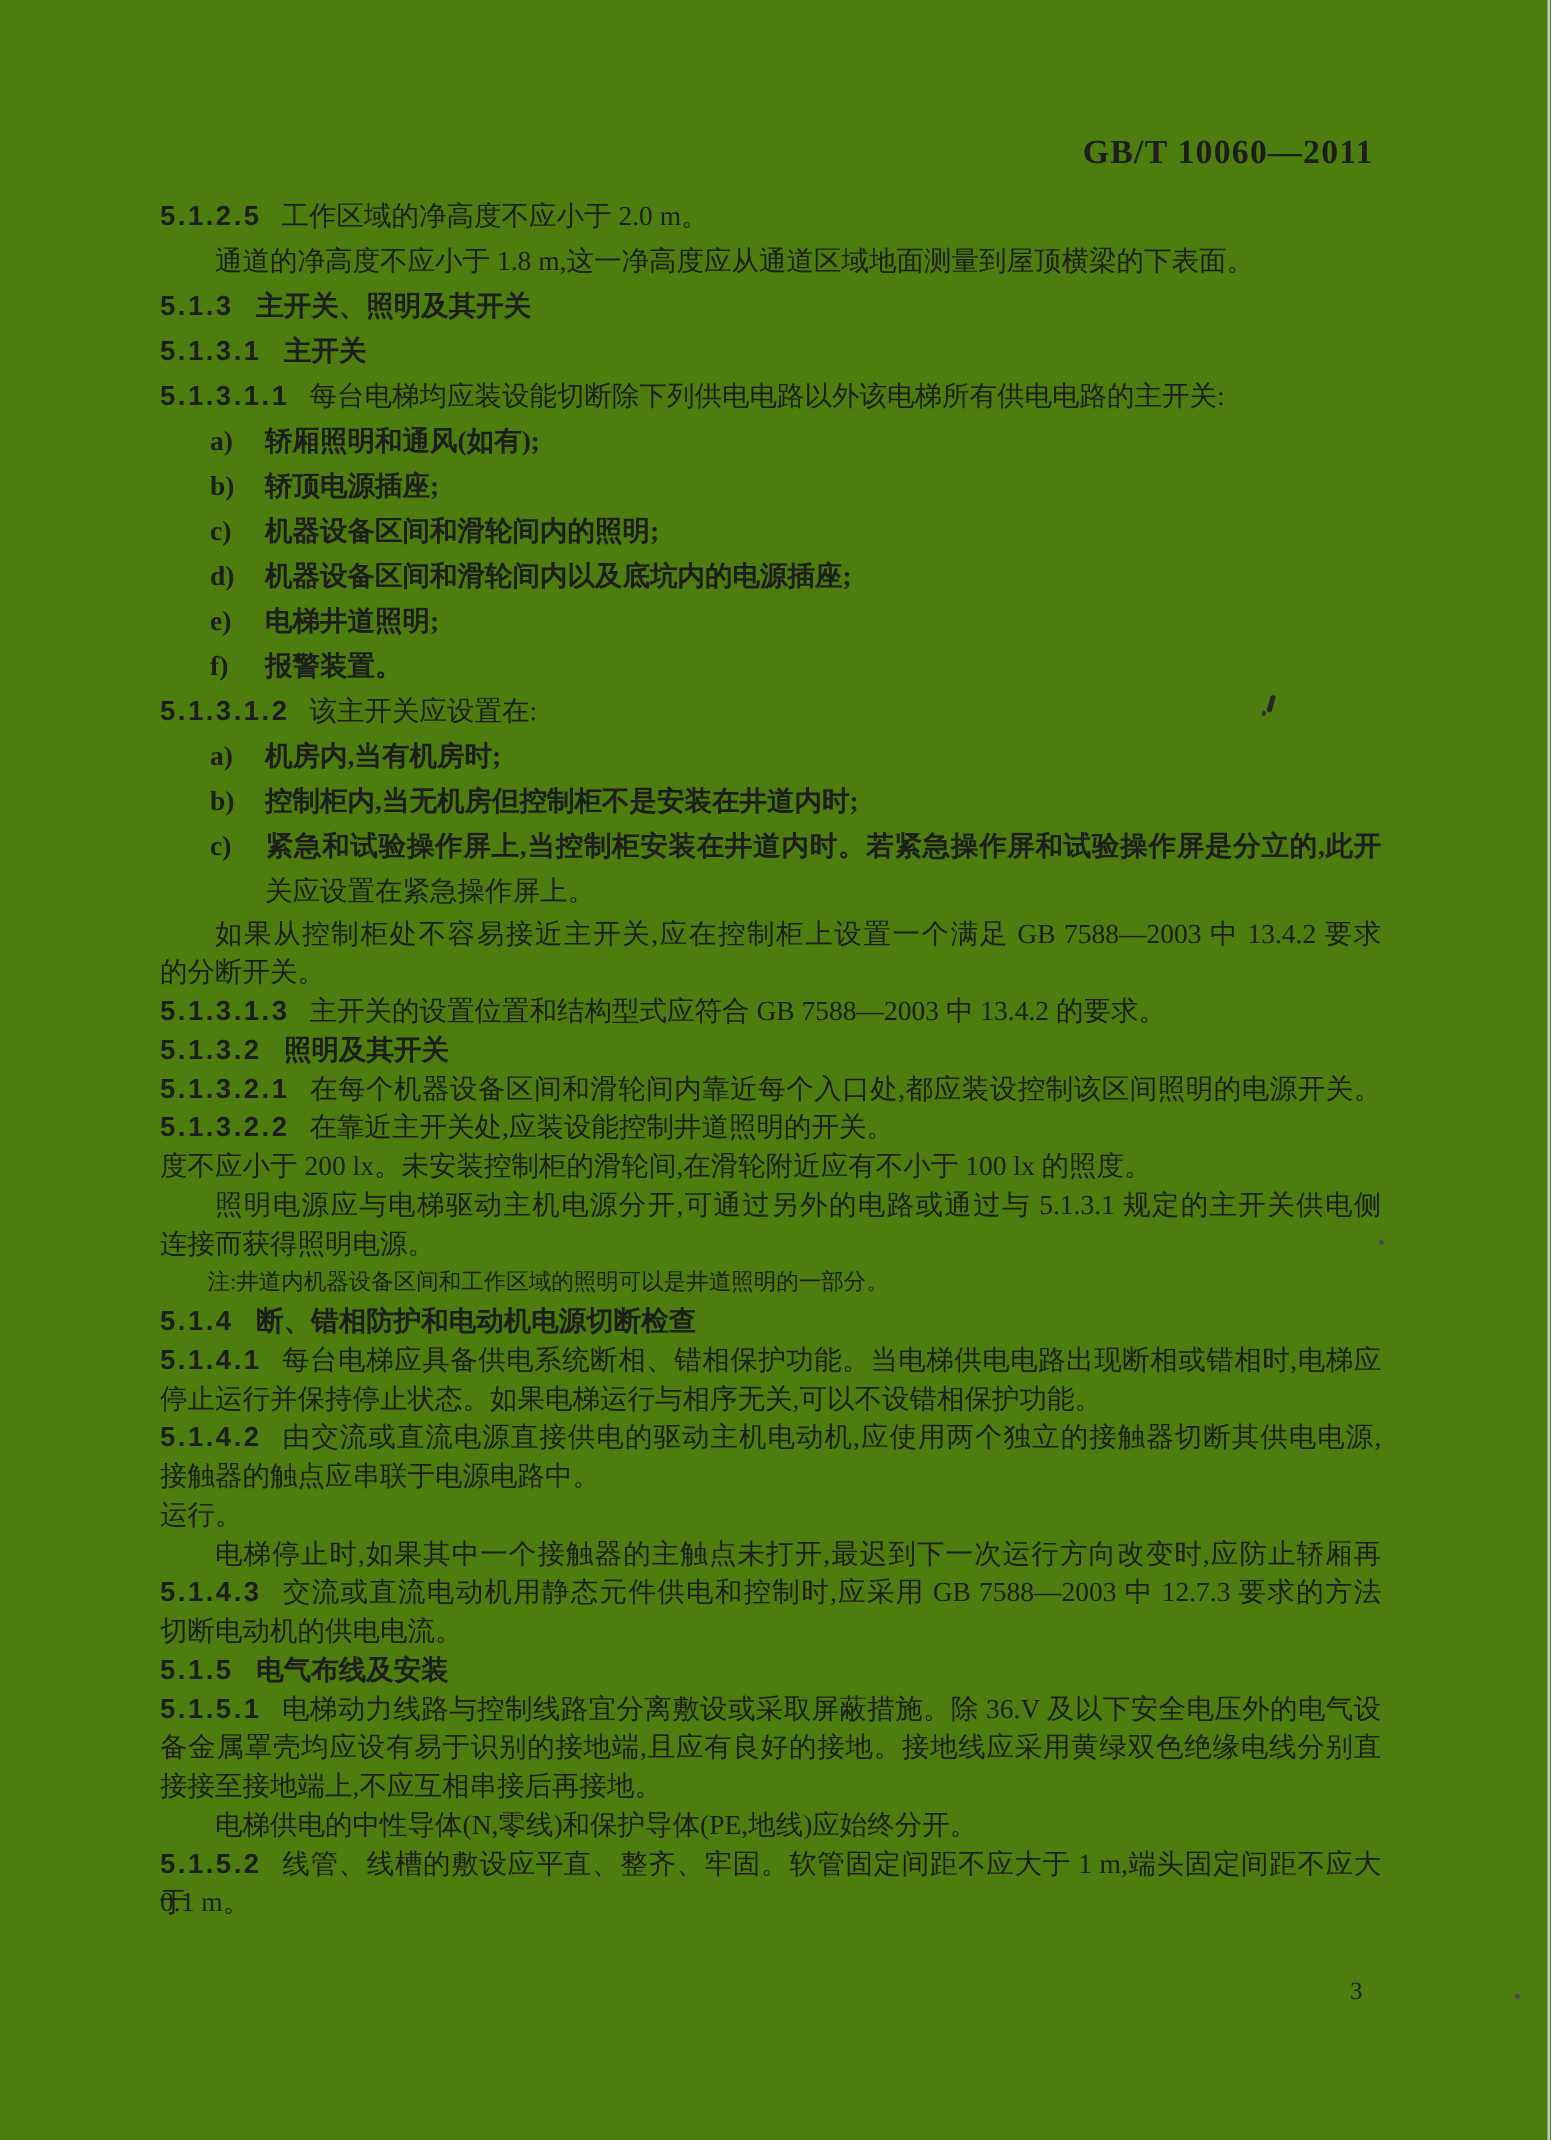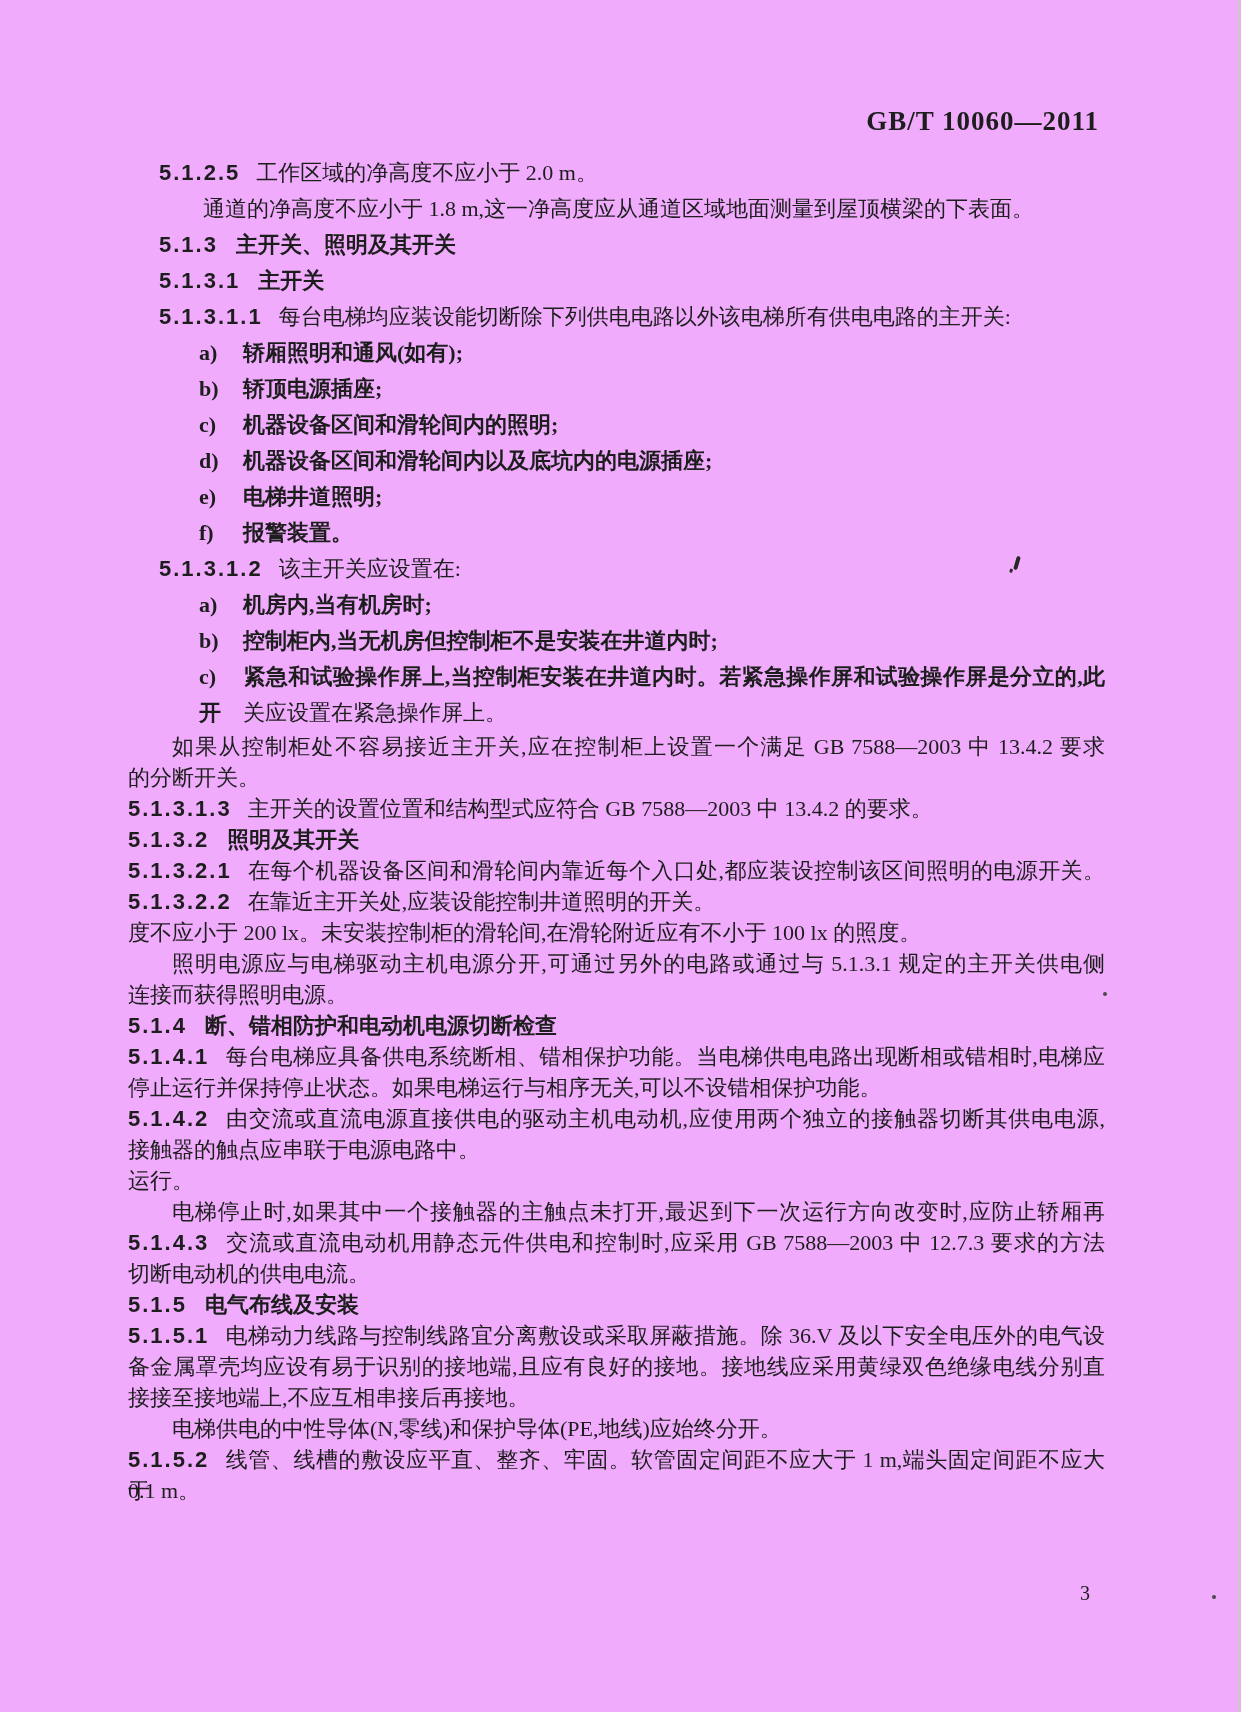--- a/index.html
+++ b/index.html
@@ -1,39 +1,39 @@
 <!DOCTYPE html>
 <html><head>
 <meta charset="utf-8">
 <style>
   html,body { margin:0; padding:0; background:#e8e8e8; }
   .page {
     position:relative;
     width:1241px; height:1712px;
     margin:0 auto;
-    background:#f0abfc;
+    background:#4d7c0f;
     overflow:hidden;
     font-family:"Liberation Serif", serif;
     color:#1d1d1d;
   }
   .header {
     position:absolute;
     top:106px; right:142px;
     font-size:27px;
     font-weight:bold;
     letter-spacing:1px;
     font-family:"Liberation Serif", serif;
   }
   .content {
     position:absolute;
     left:128px; top:155px;
     width:977px;
   }
   .tline { position:relative; white-space:normal; font-size:22px; }
-  .lh36 { height:36px; line-height:36px;margin-left:31px; }
+  .lh36 { height:36px; line-height:36px; }
   .lh31 { height:31px; line-height:31px; }
   .just { text-align:justify; text-align-last:justify; }
   .num {
     font-family:"Liberation Sans", sans-serif;
     font-weight:bold;
     letter-spacing:2px;
     margin-right:16px;
   }
   .heading { font-family:"Liberation Sans", sans-serif; font-weight:bold; }
   .heading .num { margin-right:18px; }
@@ -99,20 +99,21 @@
       <div class="tline list-cont lh36"><span class="txt">关应设置在紧急操作屏上。</span></div>
       <div class="tline indent just lh31"><span class="txt">如果从控制柜处不容易接近主开关,应在控制柜上设置一个满足 GB 7588—2003 中 13.4.2 要求</span></div>
       <div class="tline cont lh31"><span class="txt">的分断开关。</span></div>
       <div class="tline clause lh31"><span class="num">5.1.3.1.3</span><span class="txt">主开关的设置位置和结构型式应符合 GB 7588—2003 中 13.4.2 的要求。</span></div>
       <div class="tline heading lh31"><span class="num">5.1.3.2</span><span class="txt">照明及其开关</span></div>
       <div class="tline clause just lh31"><span class="num">5.1.3.2.1</span><span class="txt">在每个机器设备区间和滑轮间内靠近每个入口处,都应装设控制该区间照明的电源开关。</span></div>
       <div class="tline clause lh31"><span class="num">5.1.3.2.2</span><span class="txt">在靠近主开关处,应装设能控制井道照明的开关。</span></div>
       <div class="tline cont lh31"><span class="txt">度不应小于 200 lx。未安装控制柜的滑轮间,在滑轮附近应有不小于 100 lx 的照度。</span></div>
       <div class="tline indent just lh31"><span class="txt">照明电源应与电梯驱动主机电源分开,可通过另外的电路或通过与 5.1.3.1 规定的主开关供电侧</span></div>
       <div class="tline cont lh31"><span class="txt">连接而获得照明电源。</span></div>
+      <div class="tline note lh31"><span class="txt">注:井道内机器设备区间和工作区域的照明可以是井道照明的一部分。</span></div>
       <div class="tline heading lh31"><span class="num">5.1.4</span><span class="txt">断、错相防护和电动机电源切断检查</span></div>
       <div class="tline clause just lh31"><span class="num">5.1.4.1</span><span class="txt">每台电梯应具备供电系统断相、错相保护功能。当电梯供电电路出现断相或错相时,电梯应</span></div>
       <div class="tline cont lh31"><span class="txt">停止运行并保持停止状态。如果电梯运行与相序无关,可以不设错相保护功能。</span></div>
       <div class="tline clause just lh31"><span class="num">5.1.4.2</span><span class="txt">由交流或直流电源直接供电的驱动主机电动机,应使用两个独立的接触器切断其供电电源,</span></div>
       <div class="tline cont lh31"><span class="txt">接触器的触点应串联于电源电路中。</span></div>
       <div class="tline cont lh31"><span class="txt">运行。</span></div>
       <div class="tline indent just lh31"><span class="txt">电梯停止时,如果其中一个接触器的主触点未打开,最迟到下一次运行方向改变时,应防止轿厢再</span></div>
       <div class="tline clause just lh31"><span class="num">5.1.4.3</span><span class="txt">交流或直流电动机用静态元件供电和控制时,应采用 GB 7588—2003 中 12.7.3 要求的方法</span></div>
       <div class="tline cont lh31"><span class="txt">切断电动机的供电电流。</span></div>
       <div class="tline heading lh31"><span class="num">5.1.5</span><span class="txt">电气布线及安装</span></div>

